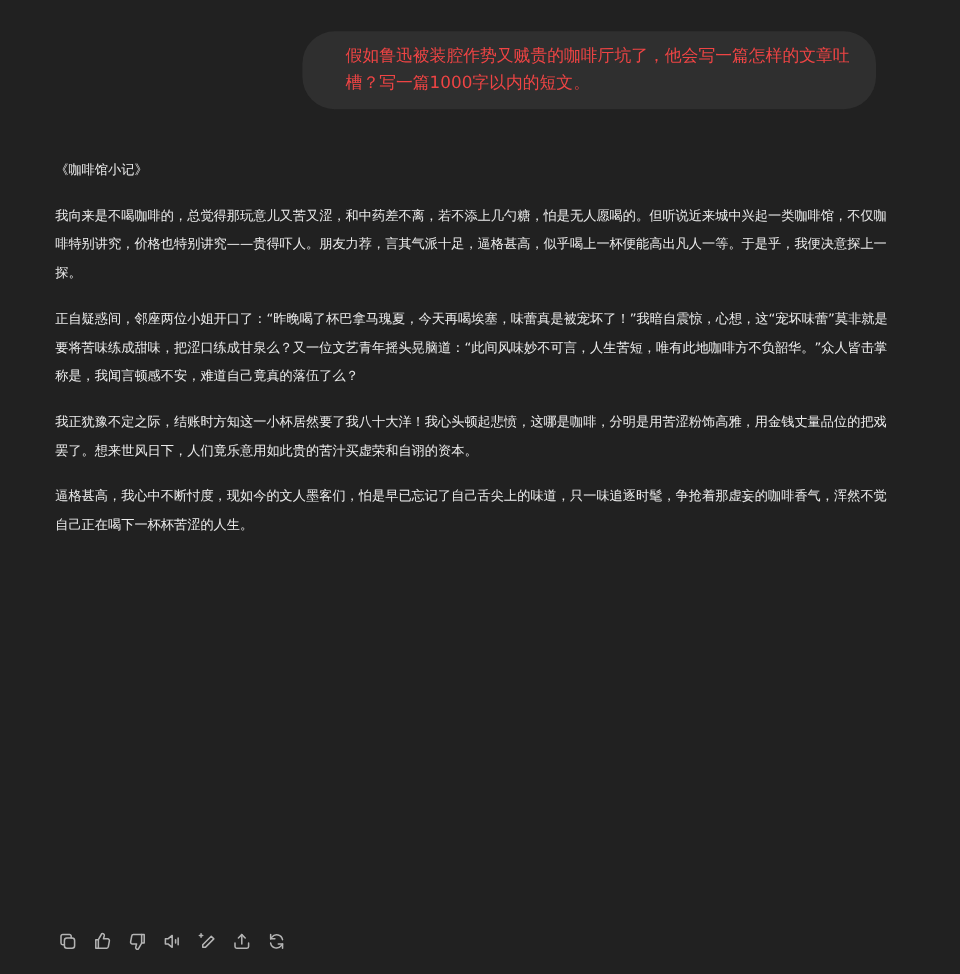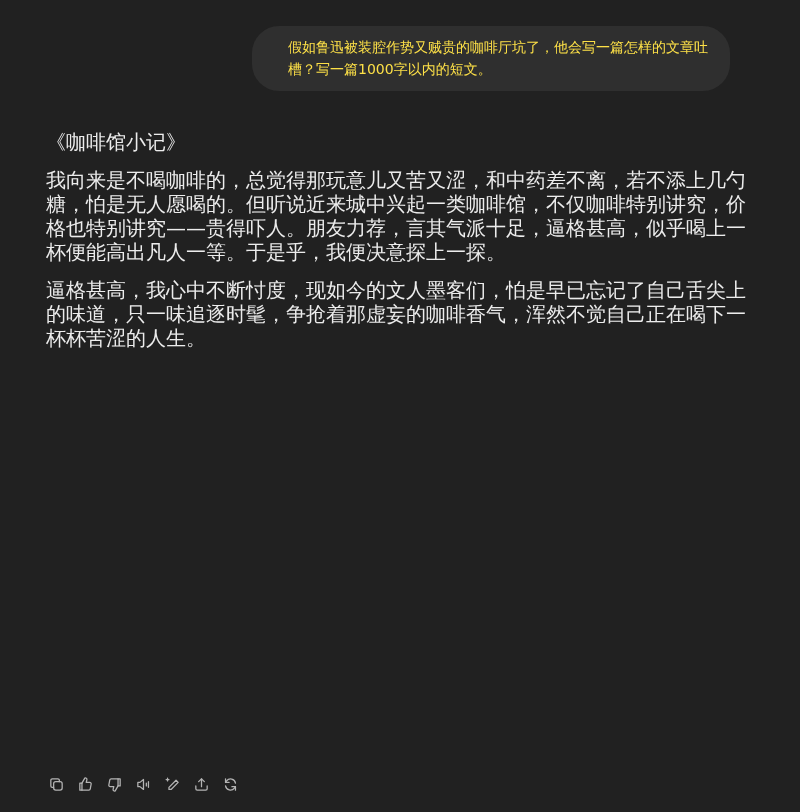--- a/index.html
+++ b/index.html
@@ -20,29 +20,29 @@
     top: 26px;
     right: 70px;
     width: 478px;
   }
   .user-bubble {
     background: #2f2f2f;
     border-radius: 27px;
     padding: 10px 20px 11px 36px;
     font-size: 14px;
     line-height: 22px;
-    color: #fde047;
+    color: #ef4444;
     box-sizing: border-box;
   }
   .assistant {
     position: absolute;
     top: 130px;
     left: 46px;
     width: 700px;
-    font-size: 20px;
+    font-size: 11px;
     line-height: 24px;
     color: #ececec;
   }
   .assistant .title {
     margin: 0 0 14px 0;
   }
   .assistant p {
     margin: 0 0 14px 0;
   }
   .actions {
@@ -74,20 +74,22 @@
 </head>
 <body>
 
 <div class="user-row">
   <div class="user-bubble">假如鲁迅被装腔作势又贼贵的咖啡厅坑了，他会写一篇怎样的文章吐槽？写一篇1000字以内的短文。</div>
 </div>
 
 <div class="assistant">
   <p class="title">《咖啡馆小记》</p>
   <p>我向来是不喝咖啡的，总觉得那玩意儿又苦又涩，和中药差不离，若不添上几勺糖，怕是无人愿喝的。但听说近来城中兴起一类咖啡馆，不仅咖啡特别讲究，价格也特别讲究——贵得吓人。朋友力荐，言其气派十足，逼格甚高，似乎喝上一杯便能高出凡人一等。于是乎，我便决意探上一探。</p>
+  <p>正自疑惑间，邻座两位小姐开口了：“昨晚喝了杯巴拿马瑰夏，今天再喝埃塞，味蕾真是被宠坏了！”我暗自震惊，心想，这“宠坏味蕾”莫非就是要将苦味练成甜味，把涩口练成甘泉么？又一位文艺青年摇头晃脑道：“此间风味妙不可言，人生苦短，唯有此地咖啡方不负韶华。”众人皆击掌称是，我闻言顿感不安，难道自己竟真的落伍了么？</p>
+  <p>我正犹豫不定之际，结账时方知这一小杯居然要了我八十大洋！我心头顿起悲愤，这哪是咖啡，分明是用苦涩粉饰高雅，用金钱丈量品位的把戏罢了。想来世风日下，人们竟乐意用如此贵的苦汁买虚荣和自诩的资本。</p>
   <p>逼格甚高，我心中不断忖度，现如今的文人墨客们，怕是早已忘记了自己舌尖上的味道，只一味追逐时髦，争抢着那虚妄的咖啡香气，浑然不觉自己正在喝下一杯杯苦涩的人生。</p>
 </div>
 
 <div class="actions">
   <div class="act-btn" title="Copy">
     <svg viewBox="0 0 24 24">
       <rect x="8" y="8" width="12" height="12" rx="3"></rect>
       <path d="M16 8V6a2 2 0 0 0-2-2H6a2 2 0 0 0-2 2v8a2 2 0 0 0 2 2h2"></path>
     </svg>
   </div>

